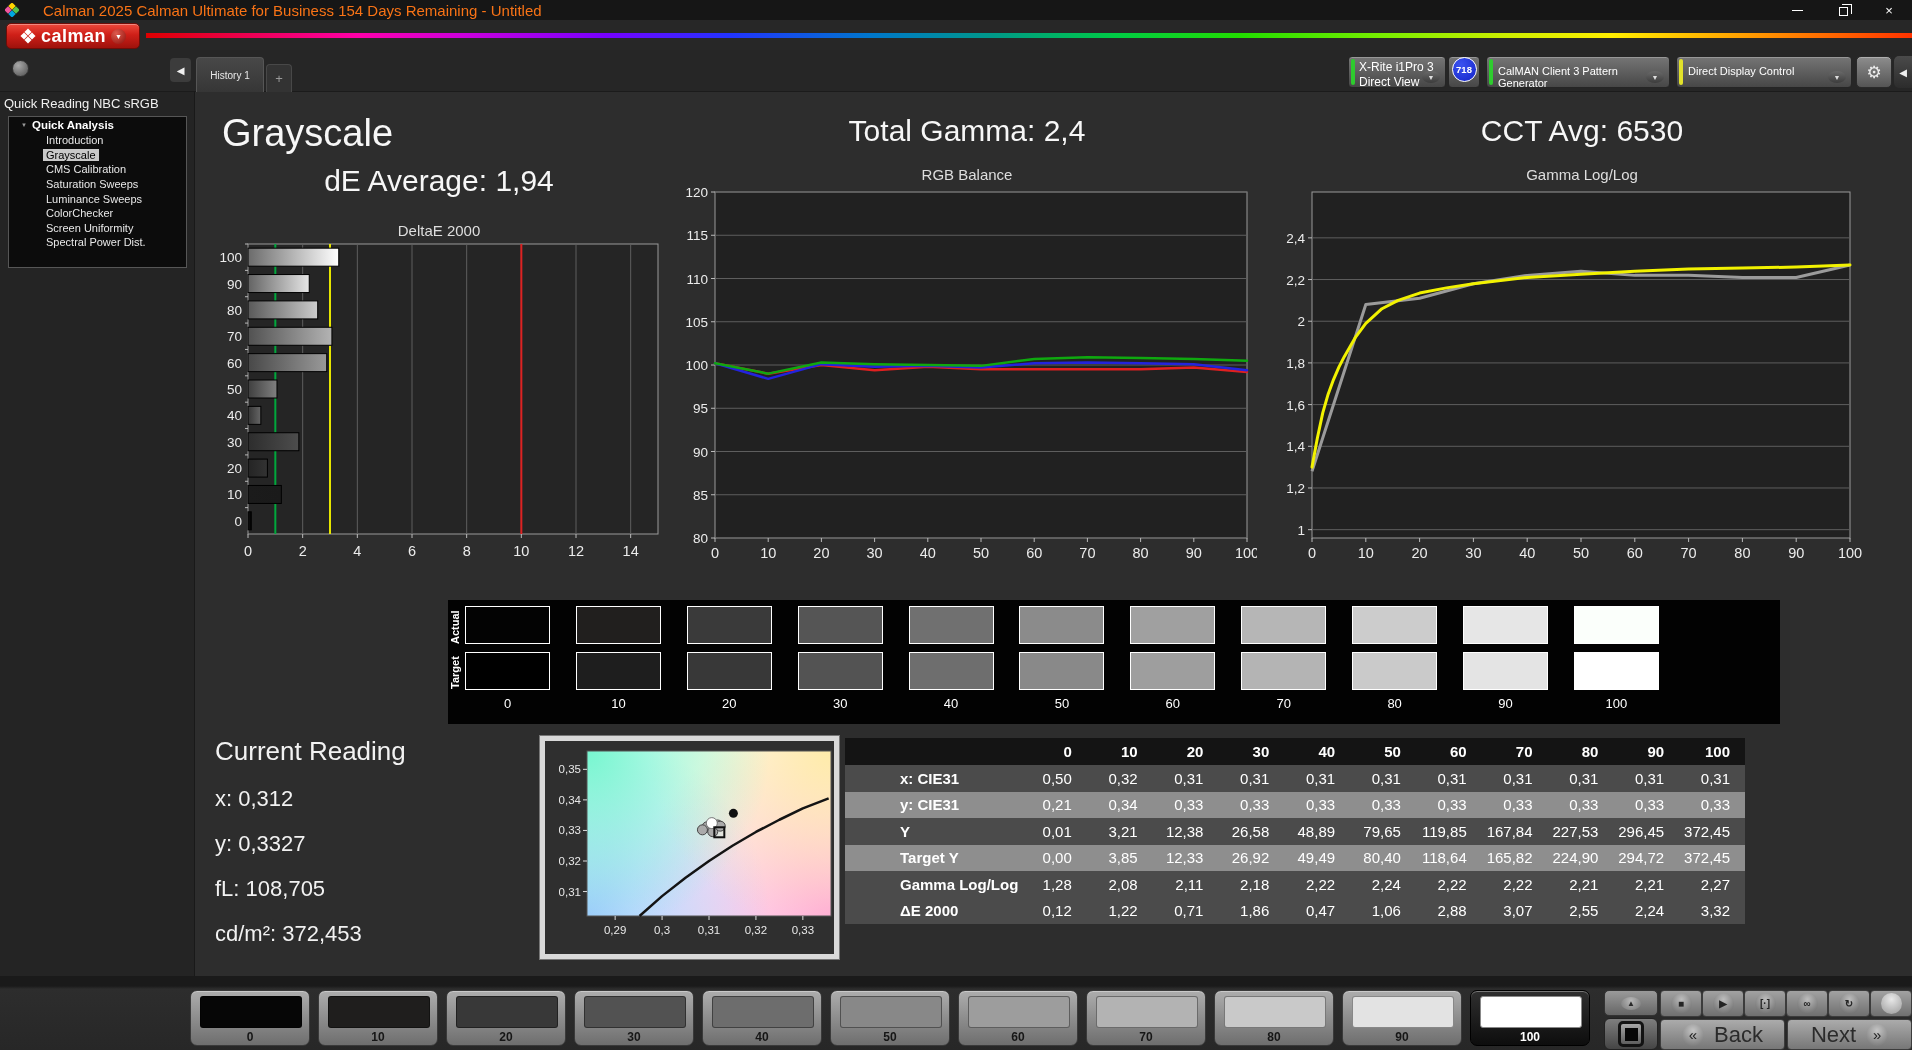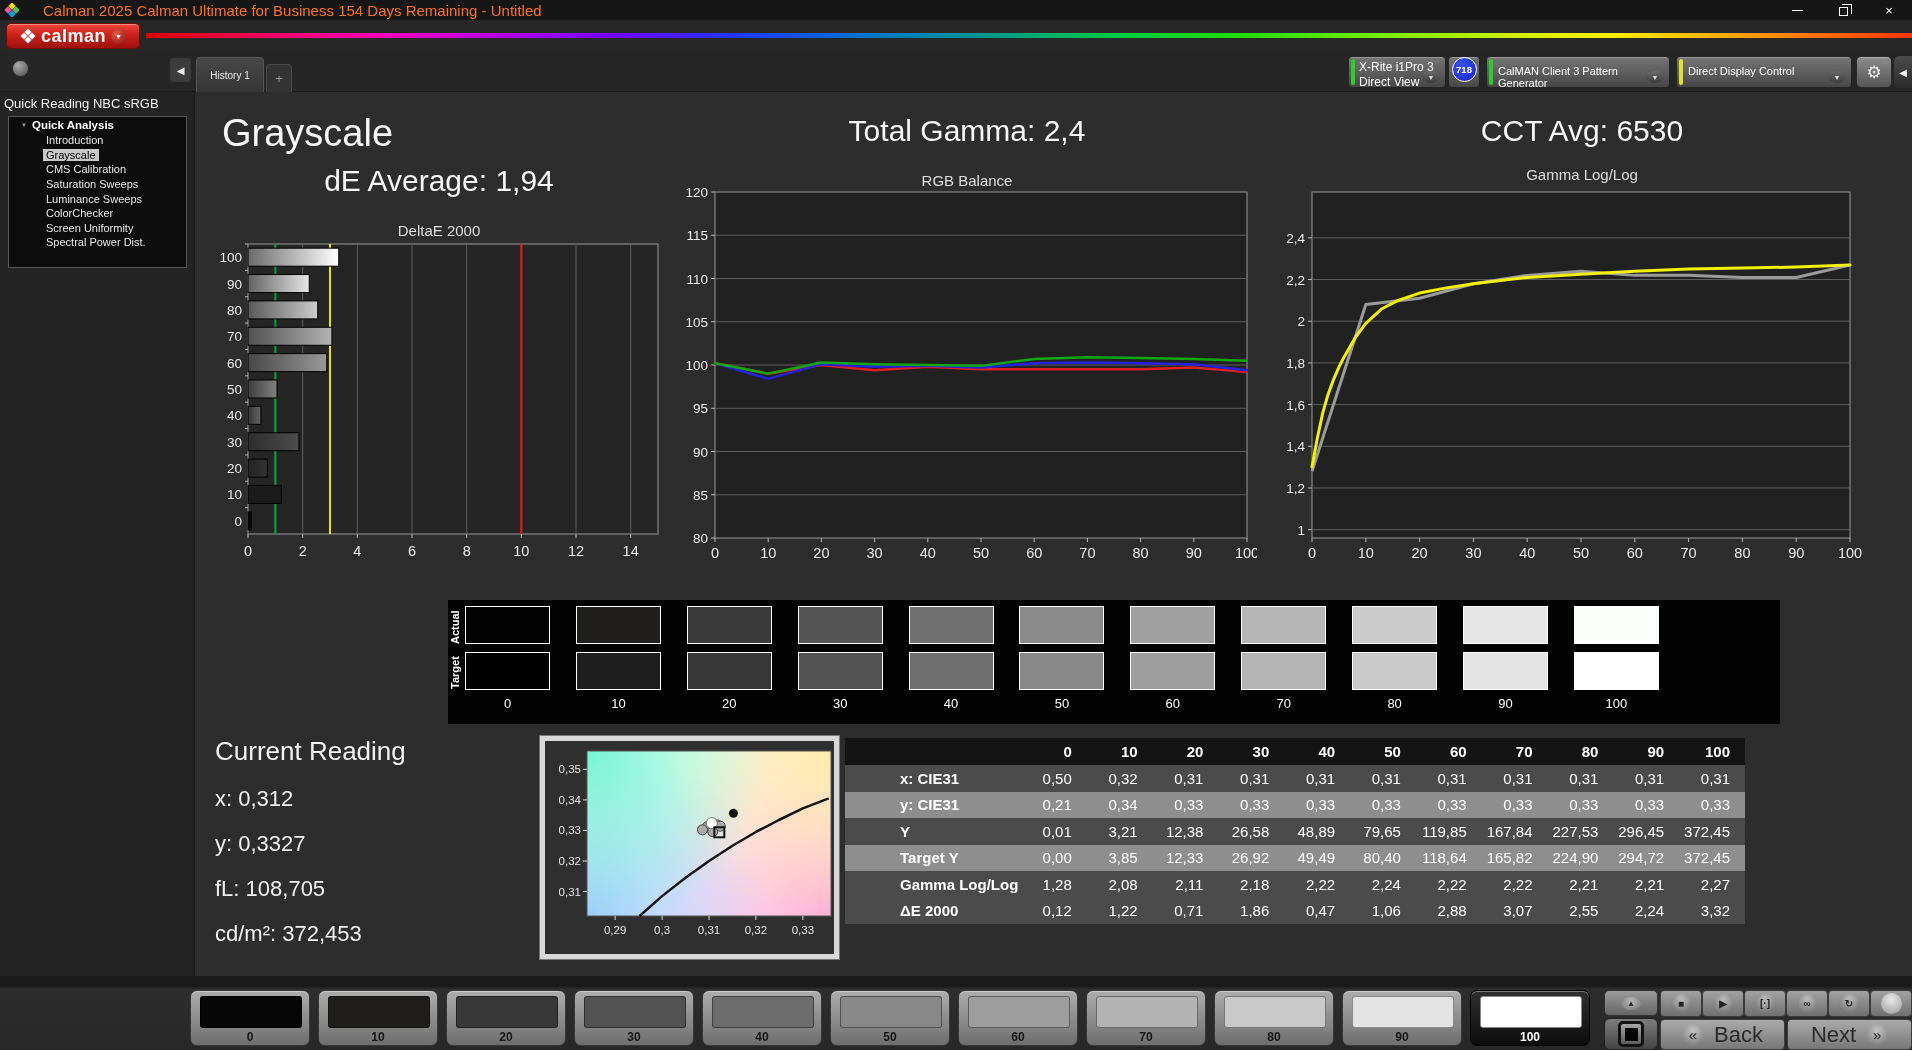--- a/index.html
+++ b/index.html
@@ -77,21 +77,21 @@
   .tree-item.selected > span { background:#c9c9c9; color:#000; }
 
   
   .big-head { position:absolute; font-weight:300; color:#f7f7f7; }
   .chart-title { position:absolute; text-align:center; font-size:15px; color:#dedede; }
   #h-grayscale { left:222px; top:112px; font-size:38px; }
   #h-de { left:214px; top:164px; width:450px; text-align:center; font-size:30px; }
   #h-gamma { left:677px; top:114px; width:580px; text-align:center; font-size:30px; }
   #h-cct { left:1282px; top:114px; width:600px; text-align:center; font-size:30px; }
   #t-delta { left:214px; top:222px; width:450px; }
-  #t-rgb { left:677px; top:172px; width:580px; }
+  #t-rgb { left:677px; top:166px; width:580px; }
   #t-gammachart { left:1282px; top:166px; width:600px; }
   #svg-delta { position:absolute; left:214px; top:240px; }
   #svg-rgb { position:absolute; left:677px; top:186px; }
   #svg-gamma { position:absolute; left:1282px; top:186px; }
   svg text { font-family:"Liberation Sans",sans-serif; }
 
   
   #swatch-strip { position:absolute; left:448px; top:600px; width:1332px; height:124px; background:#020202; }
   .rot-label { position:absolute; left:1px; width:16px; text-align:center; font-size:11px; font-weight:bold; color:#fff;
     writing-mode:vertical-rl; transform:rotate(180deg); }

